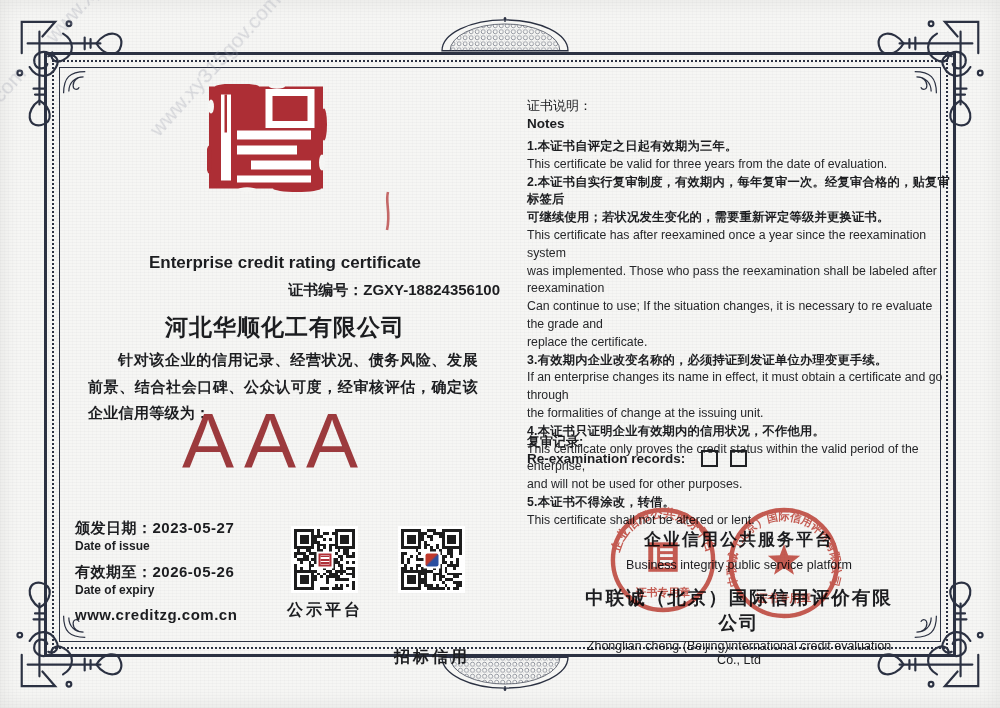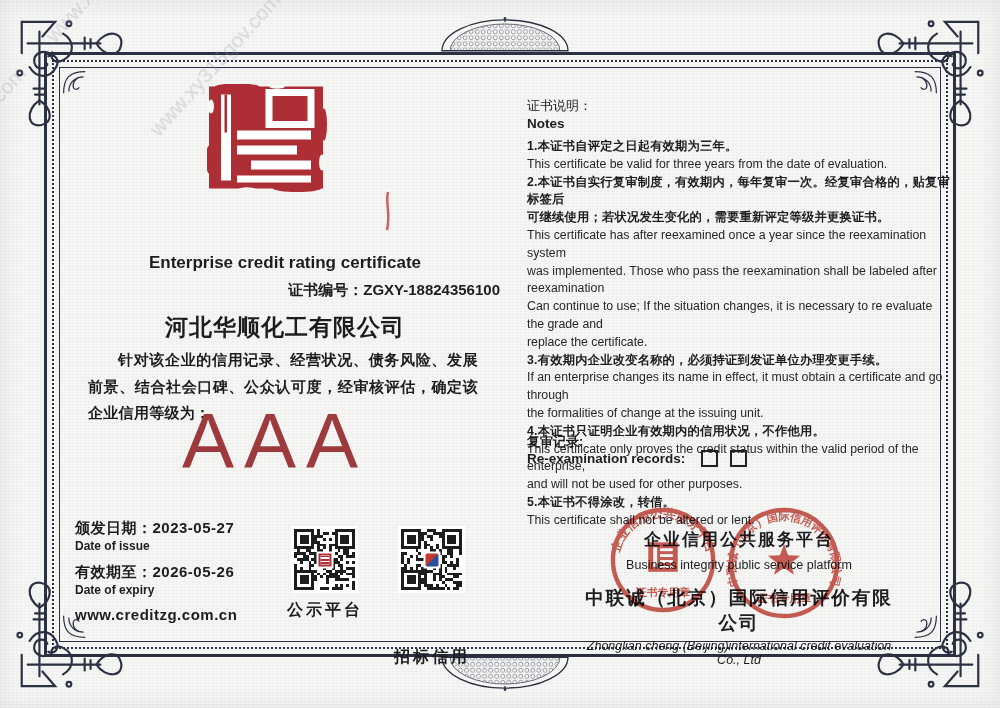--- a/index.html
+++ b/index.html
@@ -69,21 +69,21 @@
   .note-line.en{font-weight:normal;color:#26272a;}
   .review-zh{left:527px;top:433px;font-size:13px;font-weight:bold;z-index:2;}
   .review-row{left:527px;top:450px;z-index:2;display:flex;align-items:center;font-size:13.5px;font-weight:bold;}
   .checkbox{width:13px;height:13px;border:2px solid #202124;margin-left:12px;background:transparent;}
   .checkbox.first{margin-left:16px;}
   
   .org{left:578px;top:528px;width:322px;text-align:center;z-index:2;}
   .org-platform-zh{font-size:17px;font-weight:bold;letter-spacing:2px;}
   .org-platform-en{font-size:12.5px;margin-top:7px;}
   .org-company-zh{font-size:18.5px;font-weight:bold;letter-spacing:2px;margin-top:13px;}
-  .org-company-en{font-size:12.5px;margin-top:4px;font-style:italic;}
+  .org-company-en{font-size:12.5px;margin-top:4px;}
   .seal{z-index:3;opacity:.82;mix-blend-mode:multiply;}
   .seal-left{left:609px;top:506px;width:108px;height:108px;}
   .seal-right{left:726px;top:505px;width:116px;height:116px;}
   .watermark{position:absolute;inset:0;z-index:5;pointer-events:none;}
 </style>
 </head>
 <body>
 
 <svg style="position:absolute;width:0;height:0" aria-hidden="true">
   <defs>

